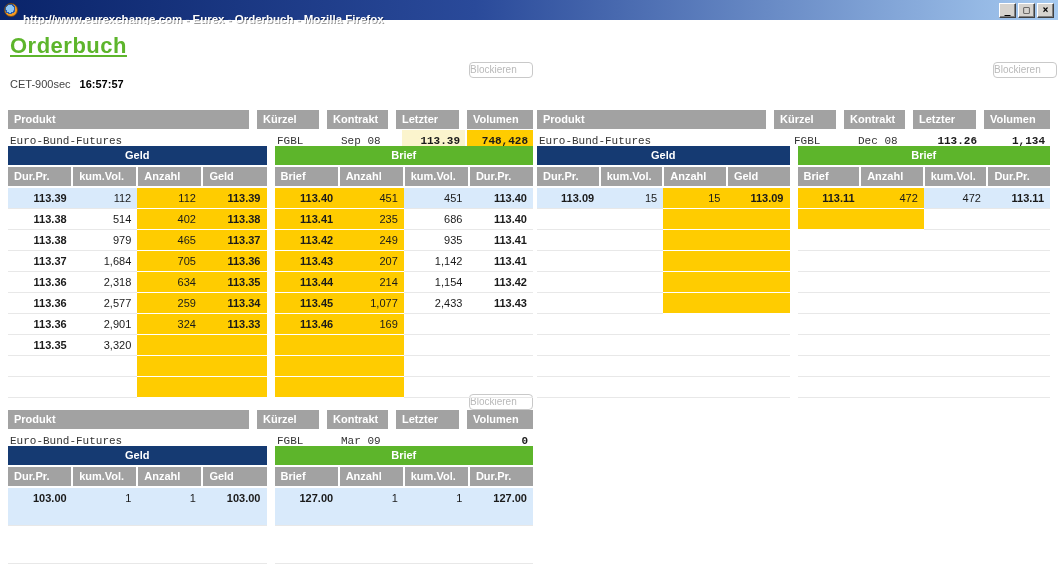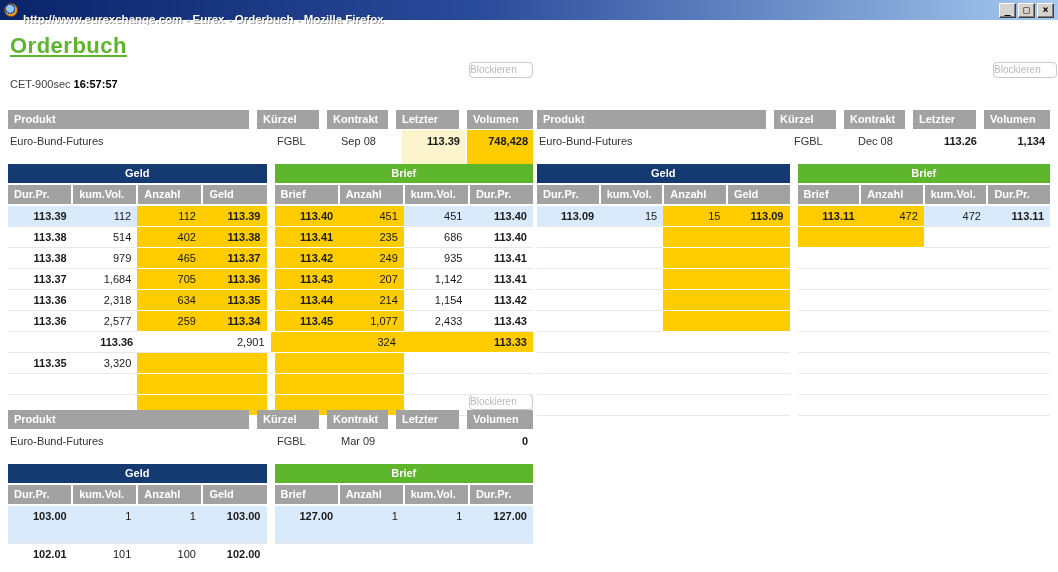--- a/index.html
+++ b/index.html
@@ -19,21 +19,21 @@
   .winbtn { width:17px; height:15px; background:#d6d3ce; border:1px solid;
             border-color:#ffffff #404040 #404040 #ffffff; box-shadow:inset -1px -1px 0 #808080;
             font-size:10px; line-height:12px; text-align:center; font-weight:bold; color:#000;
             font-family:"DejaVu Sans Mono", monospace; cursor:default; }
   .winbtn.min { line-height:8px; }
 
   
   .heading { position:absolute; left:10px; top:33px; font-size:22px; font-weight:bold;
              color:#5db52b; letter-spacing:.5px;text-decoration:underline; }
   .clockline { position:absolute; left:10px; top:78px; font-size:11px; color:#444; }
-  .clockline b { color:#000; margin-left:0; }
+  .clockline b { color:#000; margin-left:6px; }
 
   .blockbtn { position:absolute; width:64px; height:16px; background:#fff;
               border:1px solid #c9c9c9; border-radius:4px; color:#b9b9b9;
               font-size:10px; text-align:left; line-height:14px;
               font-family:"Liberation Sans", sans-serif; padding:0; }
   .blockbtn.b1 { left:469px; top:62px; }
   .blockbtn.b2 { left:993px; top:62px; }
   .blockbtn.b3 { left:469px; top:394px; z-index:0; }
 
   
@@ -41,21 +41,21 @@
   .book.pos1 { left:8px;   top:110px; width:525px; }
   .book.pos2 { left:537px; top:110px; width:513px; }
   .book.pos3 { left:8px;   top:410px; width:525px; }
 
   .thead { display:grid; grid-template-columns:1fr 62px 61px 63px 66px;
            column-gap:8px; height:19px; margin-bottom:1px; }
   .hcell { background:#a2a2a2; color:#fff; font-weight:bold; font-size:11px;
            line-height:19px; padding-left:6px; white-space:nowrap; overflow:hidden; }
 
   .prodrow { display:grid; grid-template-columns:1fr 62px 61px 63px 66px;
-             column-gap:2px; height:34px; font-size:11px; color:#333; }
+             column-gap:2px; height:16px; font-size:11px; color:#333;font-family:Liberation Mono, monospace; }
   .pcell { line-height:22px; padding-left:2px; white-space:nowrap; }
   .pcell.num { text-align:right; padding-right:5px; font-weight:bold; color:#1a1a1a; }
   .pcell.num.palebg { background:#fbf4cd; }
   .pcell.num.yelbg  { background:#ffcc00; }
 
   .bands { display:flex; gap:8px; height:19px; margin-bottom:2px; }
   .band { flex:1; color:#fff; font-weight:bold; font-size:11px; text-align:center;
           line-height:19px; }
   .band.geld  { background:#153a72; }
   .band.brief { background:#5db52b; }
@@ -215,20 +215,26 @@
           <div class="cell price">113.43</div>
         </div>
       </div>
       <div class="orow">
         <div class="half">
           <div class="cell price">113.36</div>
           <div class="cell">2,901</div>
           <div class="cell yel">324</div>
           <div class="cell price yel">113.33</div>
         </div>
+        <div class="half">
+          <div class="cell price yel">113.46</div>
+          <div class="cell yel">169</div>
+          <div class="cell"></div>
+          <div class="cell price"></div>
+        </div>
       </div>
       <div class="orow">
         <div class="half">
           <div class="cell price">113.35</div>
           <div class="cell">3,320</div>
           <div class="cell yel"></div>
           <div class="cell price yel"></div>
         </div>
         <div class="half">
           <div class="cell price yel"></div>
@@ -486,34 +492,20 @@
         </div>
         <div class="half">
           <div class="cell price blue">127.00</div>
           <div class="cell blue">1</div>
           <div class="cell blue">1</div>
           <div class="cell price blue">127.00</div>
         </div>
       </div>
       <div class="orow">
         <div class="half">
-          <div class="cell price">102.01</div>
-          <div class="cell">101</div>
-          <div class="cell">100</div>
-          <div class="cell price">102.00</div>
-        </div>
-        <div class="half">
-          <div class="cell price"></div>
-          <div class="cell"></div>
-          <div class="cell"></div>
-          <div class="cell price"></div>
-        </div>
-      </div>
-      <div class="orow">
-        <div class="half">
           <div class="cell price"></div>
           <div class="cell"></div>
           <div class="cell"></div>
           <div class="cell price"></div>
         </div>
         <div class="half">
           <div class="cell price"></div>
           <div class="cell"></div>
           <div class="cell"></div>
           <div class="cell price"></div>

